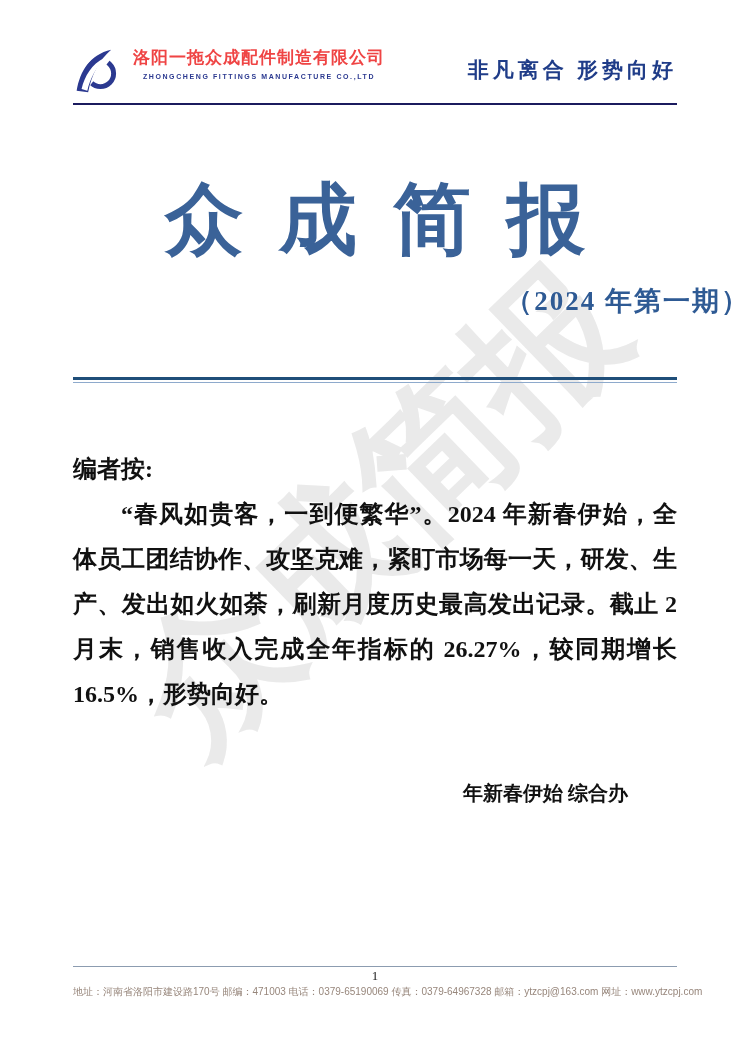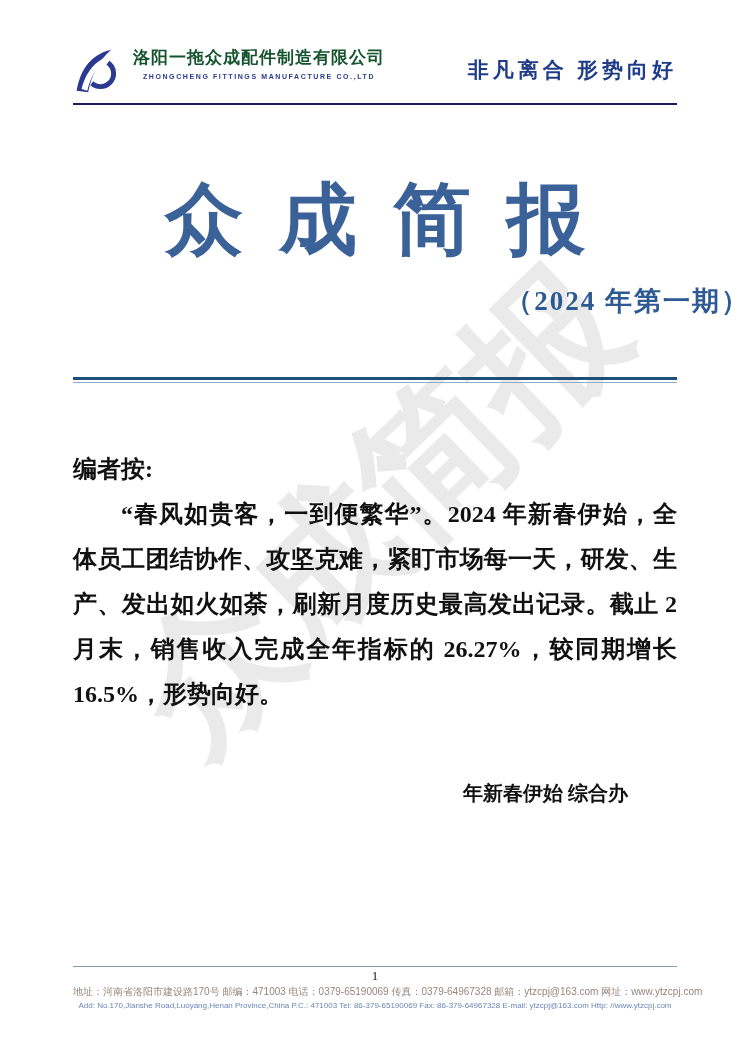--- a/index.html
+++ b/index.html
@@ -18,21 +18,21 @@
     padding-top:46px;
     padding-bottom:5px;
     display:flex;
     align-items:flex-start;
     border-bottom:2px solid #1b1b5e;
   }
   .logo{flex:0 0 auto;margin-right:10px;margin-top:2px;}
   .namewrap{display:flex;flex-direction:column;align-items:center;}
   .name-cn{
     font-family:"Liberation Sans","DejaVu Sans",sans-serif;
-    font-size:17px;font-weight:bold;color:#14532d;letter-spacing:1px;white-space:nowrap;
+    font-size:17px;font-weight:bold;color:#ef4444;letter-spacing:1px;white-space:nowrap;
   }
   .name-en{
     font-family:"Liberation Sans","DejaVu Sans",sans-serif;
     font-size:7px;font-weight:bold;color:#2b3990;letter-spacing:1.6px;margin-top:4px;white-space:nowrap;
   }
   .hspacer{flex:1 1 auto;}
   .slogan{
     font-size:21px;font-weight:bold;color:#1f3c88;
     letter-spacing:4px;margin-top:10px;white-space:nowrap;
   }
@@ -154,16 +154,15 @@
     <p class="para">“春风如贵客，一到便繁华”。2024 年新春伊始，全体员工团结协作、攻坚克难，紧盯市场每一天，研发、生产、发出如火如荼，刷新月度历史最高发出记录。截止 2 月末，销售收入完成全年指标的 26.27%，较同期增长 16.5%，形势向好。</p>
   </div>
 
   <div class="signature">
     <div>年新春伊始 综合办</div>
   </div>
 
   <div class="footer">
     <div class="pagenum">1</div>
     <div class="addr-cn">地址：河南省洛阳市建设路170号  邮编：471003  电话：0379-65190069 传真：0379-64967328  邮箱：ytzcpj@163.com  网址：www.ytzcpj.com</div>
-    <div class="addr-en">Add: No.170,Jianshe Road,Luoyang,Henan Province,China   P.C.: 471003   Tel: 86-379-65190069   Fax: 86-379-64967328   E-mail: ytzcpj@163.com   Http: //www.ytzcpj.com</div>
   </div>
 
 </div>
 
 </body></html>

